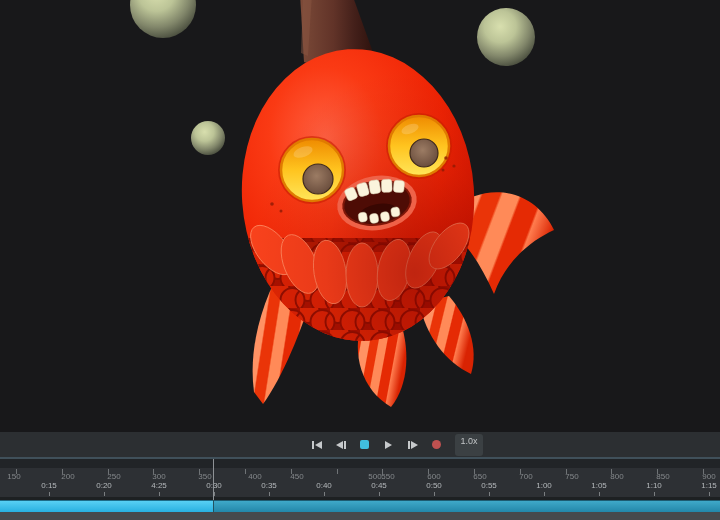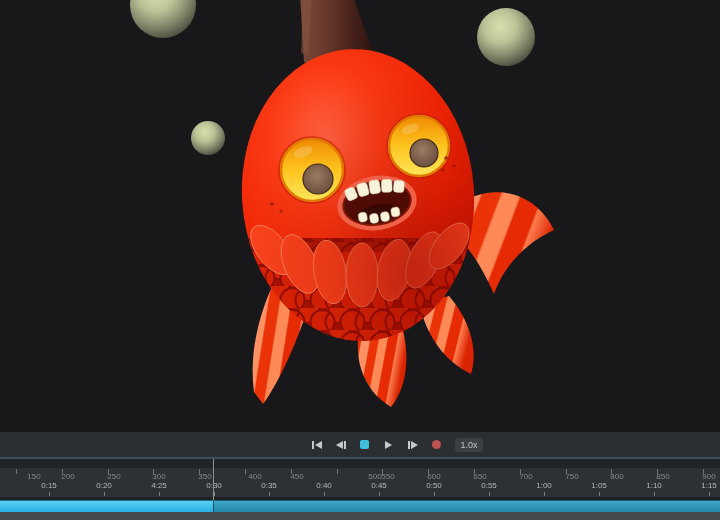--- a/index.html
+++ b/index.html
@@ -20,21 +20,21 @@
   .tbtn{
     width:15px;height:15px;display:flex;align-items:center;justify-content:center;
     gap:1px;cursor:pointer;border-radius:2px;
   }
   .part-bar{width:2px;height:8px;background:#c6c9cb;}
   .part-tri-left{width:0;height:0;border-top:4.5px solid transparent;border-bottom:4.5px solid transparent;border-right:7px solid #c6c9cb;}
   .part-tri-right{width:0;height:0;border-top:4.5px solid transparent;border-bottom:4.5px solid transparent;border-left:7px solid #c6c9cb;}
   .part-square{width:9px;height:9px;border-radius:2px;background:var(--part-color,#41bede);}
   .part-circle{width:9px;height:9px;border-radius:50%;background:var(--part-color,#bf5150);}
   .speed-pill{
-    margin-left:2px;height:14px;padding:0 5px;border-radius:3px;background:#3b4043;
+    margin-left:2px;height:22px;padding:0 5px;border-radius:3px;background:#3b4043;
     color:#c2c5c7;font-size:9px;line-height:14px;cursor:pointer;
   }
   
   .transport-divider{position:absolute;left:0;top:457px;width:720px;height:2px;background:#40505a;}
   .ruler-upper{position:absolute;left:0;top:459px;width:720px;height:9px;background:#212427;}
   .ruler-main{position:absolute;left:0;top:468px;width:720px;height:29px;background:#2d3034;cursor:pointer;}
   .frame-tick{position:absolute;top:1px;width:1px;height:5px;background:#6f7376;}
   .frame-label{position:absolute;top:4px;transform:translateX(-50%);font-size:8px;color:#84888b;white-space:nowrap;}
   .time-label{position:absolute;top:13px;transform:translateX(-50%);font-size:8px;color:#b4b8bb;white-space:nowrap;}
   .time-tick{position:absolute;bottom:1px;width:1px;height:4px;background:#7a7e81;}
@@ -222,21 +222,21 @@
           <span class="part-circle"></span>
         </div>
         <div class="speed-pill" id="speed-pill">1.0x</div>
     </div>
   </div>
 
   <div class="transport-divider"></div>
   <div class="ruler-upper"></div>
   <div class="ruler-main" id="ruler">
       <div class="frame-tick" style="left: 16px;"></div>
-      <div class="frame-label" style="left: 34px;">150</div>
+      <div class="frame-label" style="left: 14px;">150</div>
       <div class="frame-tick" style="left: 62px;"></div>
       <div class="frame-label" style="left: 68px;">200</div>
       <div class="frame-tick" style="left: 108px;"></div>
       <div class="frame-label" style="left: 114px;">250</div>
       <div class="frame-tick" style="left: 153px;"></div>
       <div class="frame-label" style="left: 159px;">300</div>
       <div class="frame-tick" style="left: 199px;"></div>
       <div class="frame-label" style="left: 205px;">350</div>
       <div class="frame-tick" style="left: 245px;"></div>
       <div class="frame-label" style="left: 255px;">400</div>

